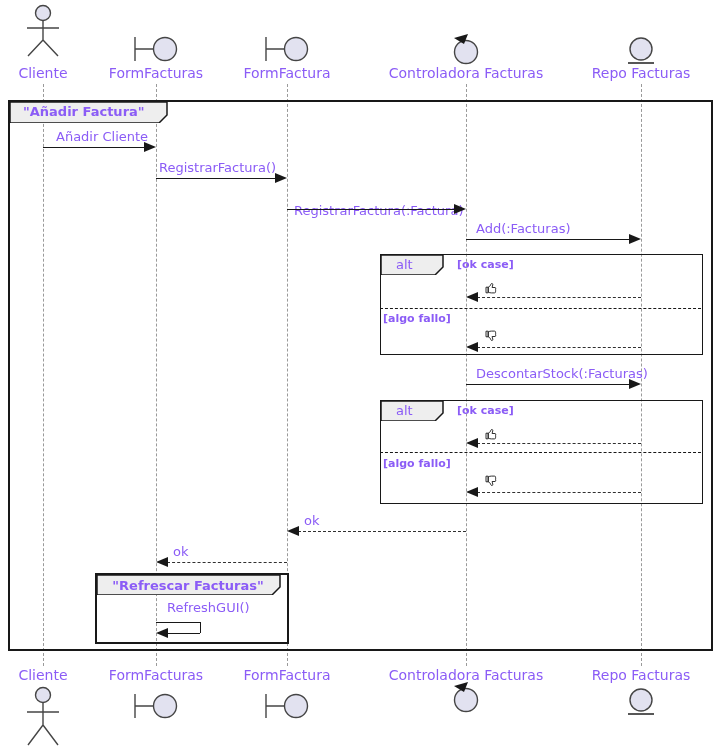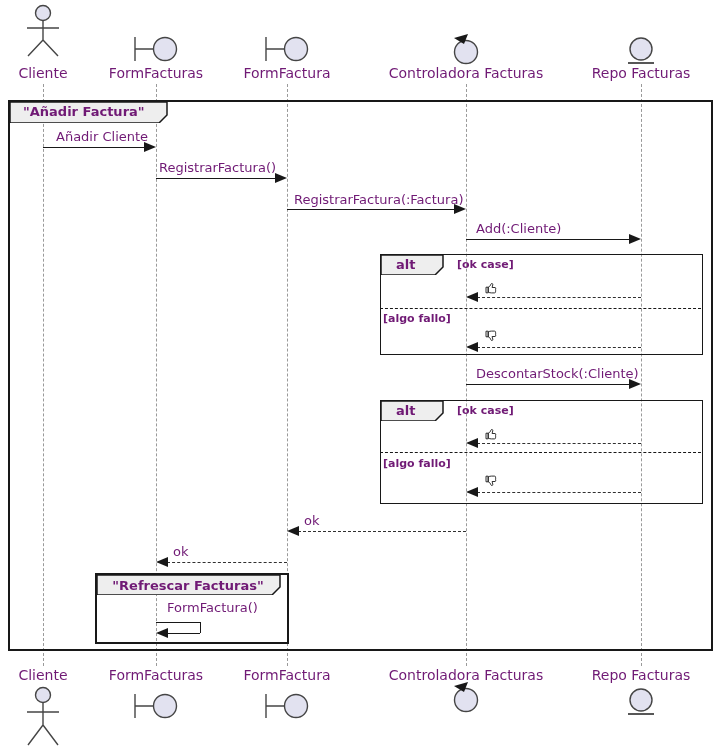--- a/index.html
+++ b/index.html
@@ -1,25 +1,25 @@
 <!DOCTYPE html>
 <html><head>
 <meta charset="utf-8">
 <style>
   html,body{margin:0;padding:0;background:#fff;}
   .diagram{position:relative;width:717px;height:748px;background:#fff;overflow:hidden;
-    font-family:"DejaVu Sans","Liberation Sans",sans-serif;color:#701a75;}
+    font-family:"DejaVu Sans","Liberation Sans",sans-serif;color:#8b5cf6;}
   .lifeline{position:absolute;top:84px;height:582px;width:0;border-left:1px dashed #9a9a9a;}
   .plabel{position:absolute;font-size:14px;white-space:nowrap;transform:translateX(-50%);}
   .pgfx{position:absolute;}
   .frame{position:absolute;border:2px solid #181818;background:transparent;}
   .altframe{position:absolute;border:1.6px solid #181818;background:transparent;}
   .tabsvg{position:absolute;}
   .ftitle{position:absolute;font-size:13px;font-weight:bold;white-space:nowrap;}
-  .op{position:absolute;font-size:13px;font-weight:bold;white-space:nowrap;}
+  .op{position:absolute;font-size:13px;font-weight:normal;white-space:nowrap;}
   .guard{position:absolute;font-size:11px;font-weight:bold;white-space:nowrap;}
   .divider{position:absolute;height:0;border-top:1px dashed #181818;}
   .msg{position:absolute;font-size:13px;white-space:nowrap;}
   .lineS{position:absolute;height:0;border-top:1px solid #181818;}
   .lineD{position:absolute;height:0;border-top:1px dashed #303030;}
   .vlineS{position:absolute;width:0;border-left:1px solid #181818;}
   .arR{position:absolute;width:0;height:0;border-top:5px solid transparent;
        border-bottom:5px solid transparent;border-left:12px solid #181818;}
   .arL{position:absolute;width:0;height:0;border-top:5px solid transparent;
        border-bottom:5px solid transparent;border-right:12px solid #181818;}
@@ -73,25 +73,25 @@
   <div class="ftitle" style="left:23px;top:104px;">"Añadir Factura"</div>
 
   <div class="msg" style="left:56px;top:129px;">Añadir Cliente</div>
   <div class="lineS" style="left:43px;top:147px;width:103px;"></div>
   <div class="arR" style="left:144px;top:142px;"></div>
 
   <div class="msg" style="left:159px;top:160px;">RegistrarFactura()</div>
   <div class="lineS" style="left:156px;top:178px;width:121px;"></div>
   <div class="arR" style="left:275px;top:173px;"></div>
 
-  <div class="msg" style="left:294px;top:192px;">RegistrarFactura(:Factura)</div>
+  <div class="msg" style="left:294px;top:203px;">RegistrarFactura(:Factura)</div>
   <div class="lineS" style="left:287px;top:209px;width:169px;"></div>
   <div class="arR" style="left:454px;top:204px;"></div>
 
-  <div class="msg" style="left:476px;top:221px;">Add(:Cliente)</div>
+  <div class="msg" style="left:476px;top:221px;">Add(:Facturas)</div>
   <div class="lineS" style="left:466px;top:239px;width:165px;"></div>
   <div class="arR" style="left:629px;top:234px;"></div>
 
   <div class="altframe" style="left:380px;top:254px;width:321px;height:99px;"></div>
   <svg class="tabsvg" style="left:381px;top:255px;" width="63" height="20">
     <polygon points="0,0 62,0 62,12 54,20 0,20" fill="#EEEEEE" stroke="#181818" stroke-width="1.5"></polygon>
   </svg>
   <div class="op" style="left:396px;top:257px;">alt</div>
   <div class="guard" style="left:457px;top:258px;">[ok case]</div>
 
@@ -109,21 +109,21 @@
 
   <svg class="thumb" style="left:484px;top:330px;" width="14" height="14">
     <g transform="translate(0,14) scale(1,-1)" stroke="#181818" stroke-width="0.9" fill="none" stroke-linejoin="round">
       <path d="M2 7.2 h2.2 v5.6 H2 z"></path>
       <path d="M4.2 12 c1 .7 2.1 .9 3.3 .9 h2.8 c1.6 0 1.7-1.6 .8-1.9 .9-.2 1-1.5 .1-1.8 .8-.3 .8-1.5-.2-1.7 h-2.9 l.7-2.8 c.3-1.3-1.4-1.8-1.9-.5 C6.4 5.6 5.8 6.6 4.2 7.2 Z"></path>
     </g>
   </svg>
   <div class="lineD" style="left:477px;top:347px;width:164px;"></div>
   <div class="arL" style="left:466px;top:342px;"></div>
 
-  <div class="msg" style="left:476px;top:366px;">DescontarStock(:Cliente)</div>
+  <div class="msg" style="left:476px;top:366px;">DescontarStock(:Facturas)</div>
   <div class="lineS" style="left:466px;top:384px;width:165px;"></div>
   <div class="arR" style="left:629px;top:379px;"></div>
 
   <div class="altframe" style="left:380px;top:400px;width:321px;height:102px;"></div>
   <svg class="tabsvg" style="left:381px;top:401px;" width="63" height="20">
     <polygon points="0,0 62,0 62,12 54,20 0,20" fill="#EEEEEE" stroke="#181818" stroke-width="1.5"></polygon>
   </svg>
   <div class="op" style="left:396px;top:403px;">alt</div>
   <div class="guard" style="left:457px;top:404px;">[ok case]</div>
 
@@ -155,21 +155,21 @@
   <div class="msg" style="left:173px;top:544px;">ok</div>
   <div class="lineD" style="left:167px;top:562px;width:120px;"></div>
   <div class="arL" style="left:156px;top:557px;"></div>
 
   <div class="frame" style="left:95px;top:573px;width:190px;height:67px;"></div>
   <svg class="tabsvg" style="left:97px;top:575px;" width="184" height="20">
     <polygon points="0,0 183,0 183,12 175,20 0,20" fill="#EEEEEE" stroke="#181818" stroke-width="1.5"></polygon>
   </svg>
   <div class="ftitle" style="left:188px;top:578px;transform:translateX(-50%);">"Refrescar Facturas"</div>
 
-  <div class="msg" style="left:167px;top:600px;">FormFactura()</div>
+  <div class="msg" style="left:167px;top:600px;">RefreshGUI()</div>
   <div class="lineS" style="left:156px;top:622px;width:44px;"></div>
   <div class="vlineS" style="left:200px;top:622px;height:11px;"></div>
   <div class="lineS" style="left:167px;top:633px;width:33px;"></div>
   <div class="arL" style="left:156px;top:628px;"></div>
 
   <div class="plabel" style="left:43px;top:667px;">Cliente</div>
   <svg class="pgfx" style="left:24px;top:685px;" width="38" height="63">
     <circle cx="19" cy="10" r="7.5" fill="#E2E2F0" stroke="#454545" stroke-width="1.4"></circle>
     <path d="M19 18 V40 M3 27 H35 M19 40 L4 60 M19 40 L34 60" stroke="#454545" stroke-width="1.4" fill="none"></path>
   </svg>

